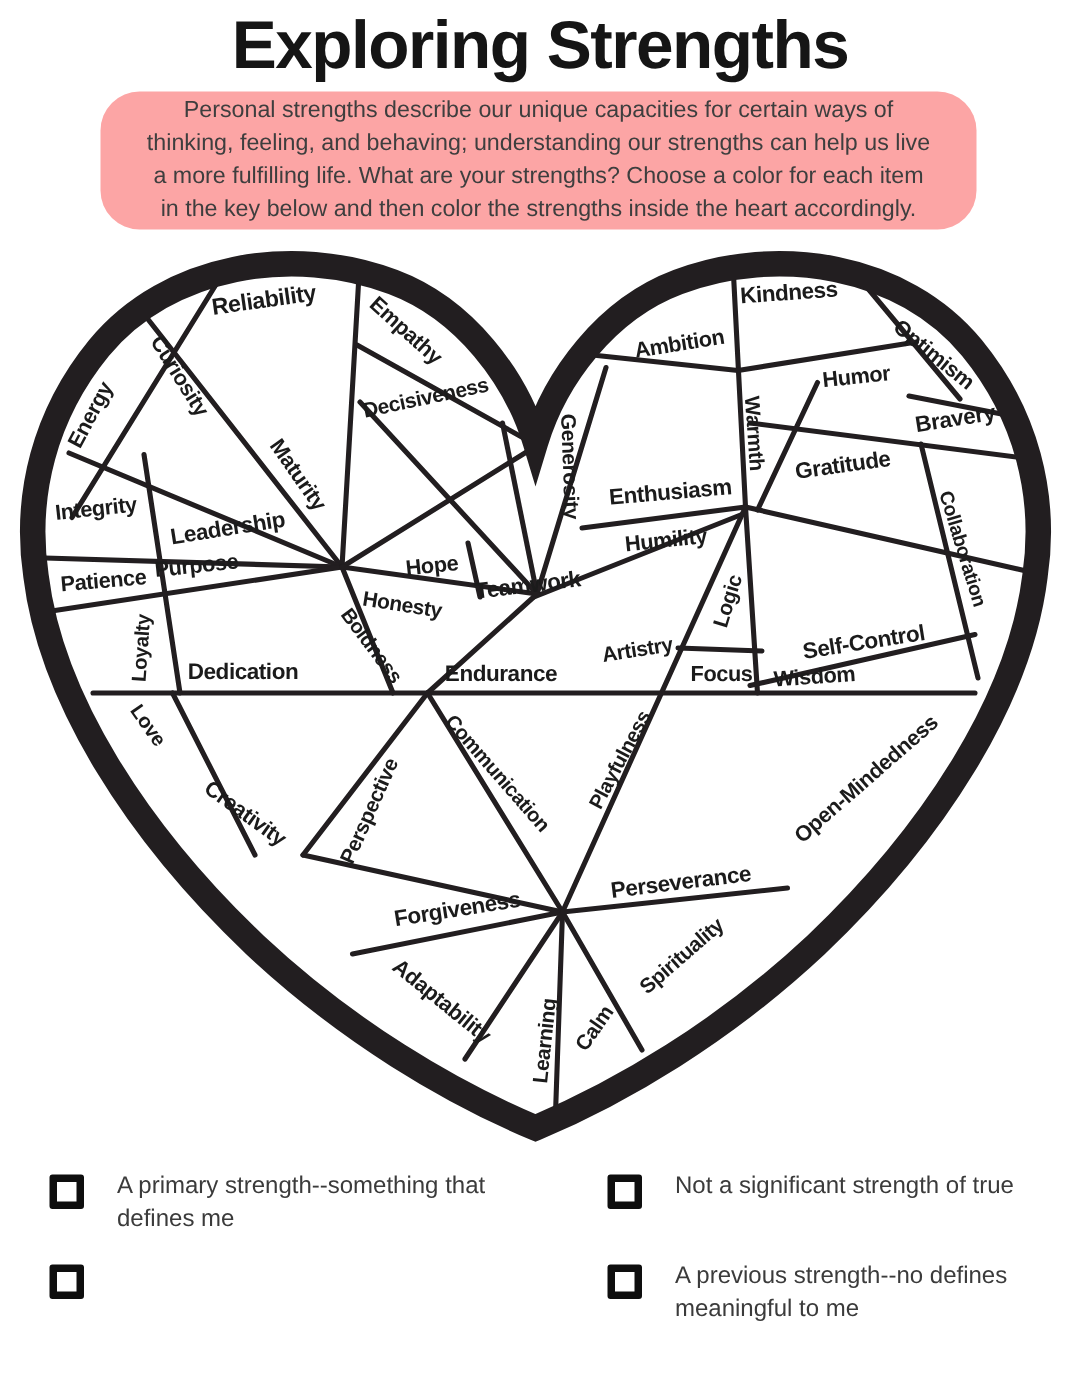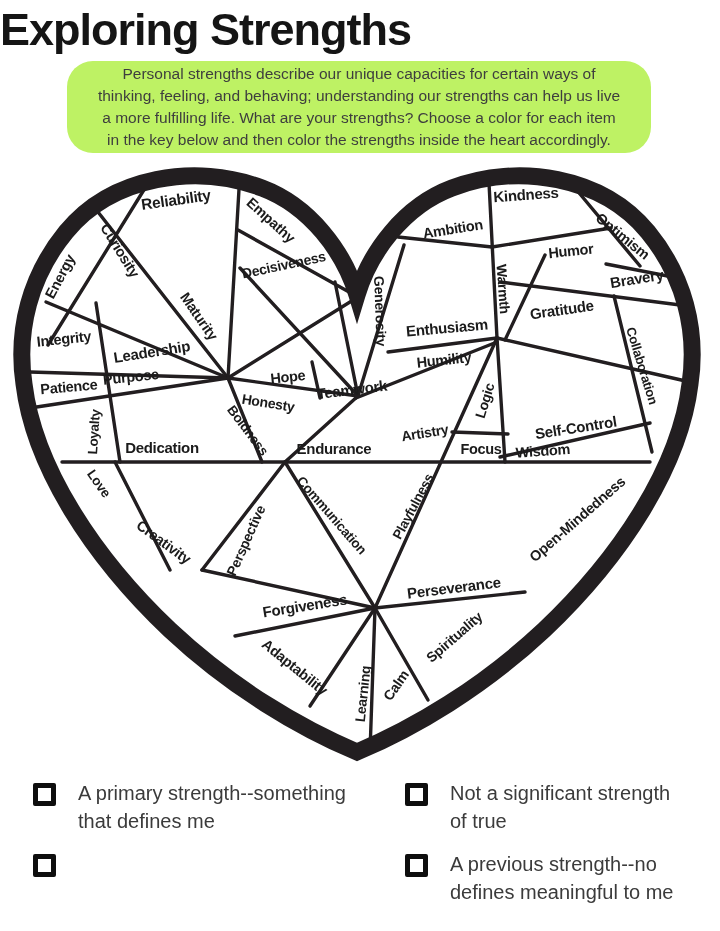--- a/index.html
+++ b/index.html
@@ -1,47 +1,47 @@
 <!DOCTYPE html>
 <html><head>
 <meta charset="utf-8">
 <style>
   html,body{margin:0;padding:0;}
   body{
     width:720px;height:931px;position:relative;background:#ffffff;
     font-family:"Liberation Sans","DejaVu Sans",sans-serif;overflow:hidden;
   }
   .page-title{
-    position:absolute;top:4px;left:0;width:720px;text-align:left;
+    position:absolute;top:4px;left:0;width:720px;text-align:center;
     font-size:45px;font-weight:bold;color:#151515;letter-spacing:-1px;margin:0;
   }
   .intro-box{
     position:absolute;top:61px;left:67px;width:584px;height:92px;
-    background:#bef264;border-radius:26px;box-sizing:border-box;
+    background:#fca5a5;border-radius:26px;box-sizing:border-box;
     display:flex;align-items:center;justify-content:center;padding:8px 30px;
   }
   .intro-box p{
     margin:0;text-align:center;font-size:15.5px;line-height:1.42;color:#3e3e3e;
   }
   svg.heart-svg{position:absolute;top:0;left:0;}
   .heart-label{
     font-family:"Liberation Sans","DejaVu Sans",sans-serif;
     font-weight:bold;fill:#1b1b1b;letter-spacing:-0.3px;
   }
   .legend{
     position:absolute;top:780px;left:33px;width:664px;
     display:grid;grid-template-columns:372px 292px;grid-row-gap:16px;
   }
   .legend-item{display:flex;align-items:flex-start;}
   .legend-checkbox{
     width:13px;height:13px;border:5px solid #0e0e0e;border-radius:2px;
     background:#ffffff;flex:0 0 auto;margin-top:3px;
   }
   .legend-text{
-    margin-left:22px;font-size:20px;line-height:1.38;color:#3b3b3b;
+    margin-left:22px;font-size:16px;line-height:1.38;color:#3b3b3b;
   }
   .legend-item.col-left .legend-text{max-width:272px;}
   .legend-item.col-right .legend-text{max-width:242px;}
 </style>
 </head>
 <body>
 
 <h1 class="page-title">Exploring Strengths</h1>
 
 <div class="intro-box">

